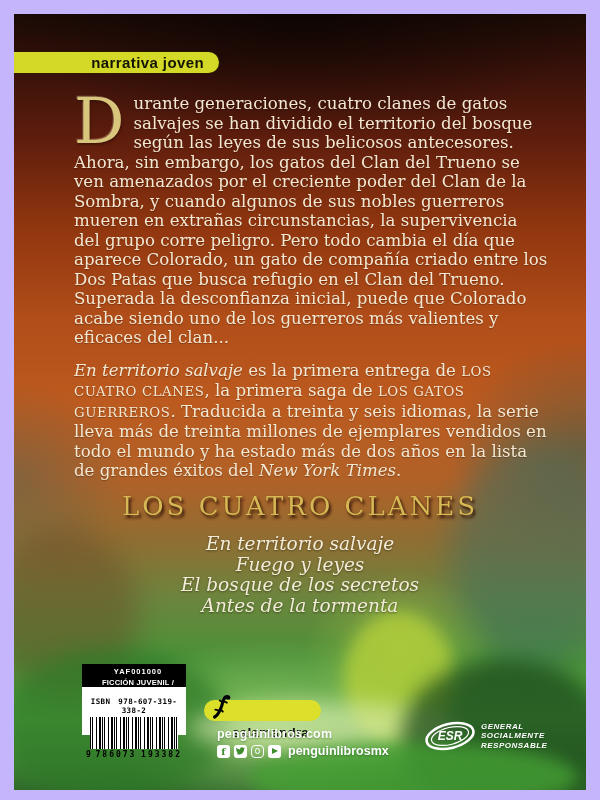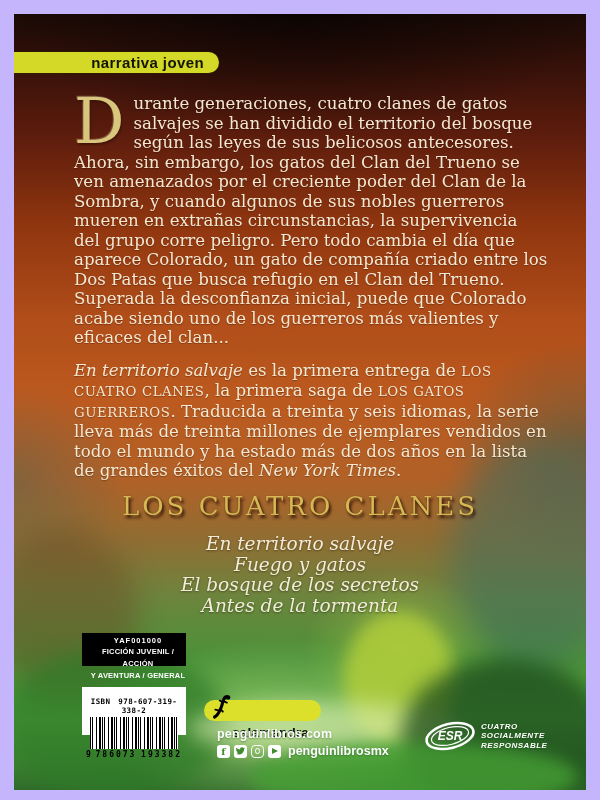--- a/index.html
+++ b/index.html
@@ -48,21 +48,21 @@
 
   
   .series { position:absolute; z-index:2; left:0; right:0; top:477px; text-align:center; }
   .series-heading { font-family:"DejaVu Serif", serif; font-size:26px; letter-spacing:3px;
     color:#d6b954; text-shadow:2px 3px 3px rgba(40,12,4,0.9), 0 0 1px rgba(90,40,10,0.8); }
   .book-list { margin-top:13px; }
   .book { font-family:"DejaVu Serif", serif; font-style:italic; font-size:18.5px;
     line-height:20.5px; color:#f3ecd8; text-shadow:0 1px 2px rgba(30,30,10,0.5); }
 
   
-  .catbox { position:absolute; z-index:3; left:68px; top:619px; width:104px; height:33px;
+  .catbox { position:absolute; z-index:3; left:68px; top:650px; width:104px; height:33px;
     background:#000; color:#fff; text-align:center; padding-top:3px;padding-left:8px; }
   .cat-code { font-size:7.5px; font-weight:bold; letter-spacing:1px; line-height:9.5px; }
   .cat-line { font-size:7.5px; font-weight:bold; line-height:12px; letter-spacing:0.2px; }
   .isbnbox { position:absolute; z-index:3; left:68px; top:673px; width:104px; height:48px;
     background:#fff; color:#000; text-align:center; padding-top:10px; }
   .isbn-label { font-family:"DejaVu Sans Mono", monospace; font-size:7.5px; font-weight:bold;
     letter-spacing:0.4px; word-spacing:3px; }
   .barcode { margin:2px auto 0; width:88px; height:32px;
     background:repeating-linear-gradient(90deg,#000 0 1px,#fff 1px 2px,#000 2px 3.5px,
       #fff 3.5px 6px,#000 6px 6.8px,#fff 6.8px 9px,#000 9px 11px,#fff 11px 12px); }
@@ -117,21 +117,21 @@
 
     <div class="synopsis">
       <p class="p1"><span class="dropcap">D</span><span>urante generaciones, cuatro clanes de gatos salvajes se han dividido el territorio del bosque según las leyes de sus belicosos antecesores. Ahora, sin embargo, los gatos del Clan del Trueno se ven amenazados por el creciente poder del Clan de la Sombra, y cuando algunos de sus nobles guerreros mueren en extrañas circunstancias, la supervivencia del grupo corre peligro. Pero todo cambia el día que aparece Colorado, un gato de compañía criado entre los Dos Patas que busca refugio en el Clan del Trueno. Superada la desconfianza inicial, puede que Colorado acabe siendo uno de los guerreros más valientes y eficaces del clan...</span></p>
       <p class="p2"><span class="it">En territorio salvaje</span><span> es la primera entrega de </span><span class="caps">LOS CUATRO CLANES</span><span>, la primera saga de </span><span class="caps">LOS GATOS GUERREROS</span><span>. Traducida a treinta y seis idiomas, la serie lleva más de treinta millones de ejemplares vendidos en todo el mundo y ha estado más de dos años en la lista de grandes éxitos del </span><span class="it">New York Times</span><span>.</span></p>
     </div>
 
     <div class="series">
       <div class="series-heading">LOS CUATRO CLANES</div>
       <div class="book-list">
         <div class="book">En territorio salvaje</div>
-        <div class="book">Fuego y gatos</div>
+        <div class="book">Fuego y leyes</div>
         <div class="book">El bosque de los secretos</div>
         <div class="book">Antes de la tormenta</div>
       </div>
     </div>
 
     <div class="catbox">
       <div class="cat-code">YAF001000</div>
       <div class="cat-line">FICCIÓN JUVENIL / ACCIÓN</div>
       <div class="cat-line">Y AVENTURA / GENERAL</div>
     </div>
@@ -175,20 +175,20 @@
       <span class="handle">penguinlibrosmx</span>
     </div>
 
     <div class="esr">
       <svg width="52" height="40" viewBox="0 0 52 40">
         <ellipse cx="26" cy="20" rx="24" ry="12" fill="none" stroke="#ffffff" stroke-width="2.6" transform="rotate(-14 26 20)"></ellipse>
         <ellipse cx="26" cy="20" rx="19" ry="8.5" fill="none" stroke="#ffffff" stroke-width="1.2" transform="rotate(-14 26 20)"></ellipse>
         <text x="26" y="24" text-anchor="middle" font-family="Liberation Sans, sans-serif" font-size="12" font-weight="bold" font-style="italic" fill="#ffffff">ESR</text>
       </svg>
       <div class="esr-text">
-        <div>CUATRO</div>
+        <div>GENERAL</div>
         <div>SOCIALMENTE</div>
         <div>RESPONSABLE</div>
       </div>
     </div>
 
   </div>
 </div>
 
 </body></html>

